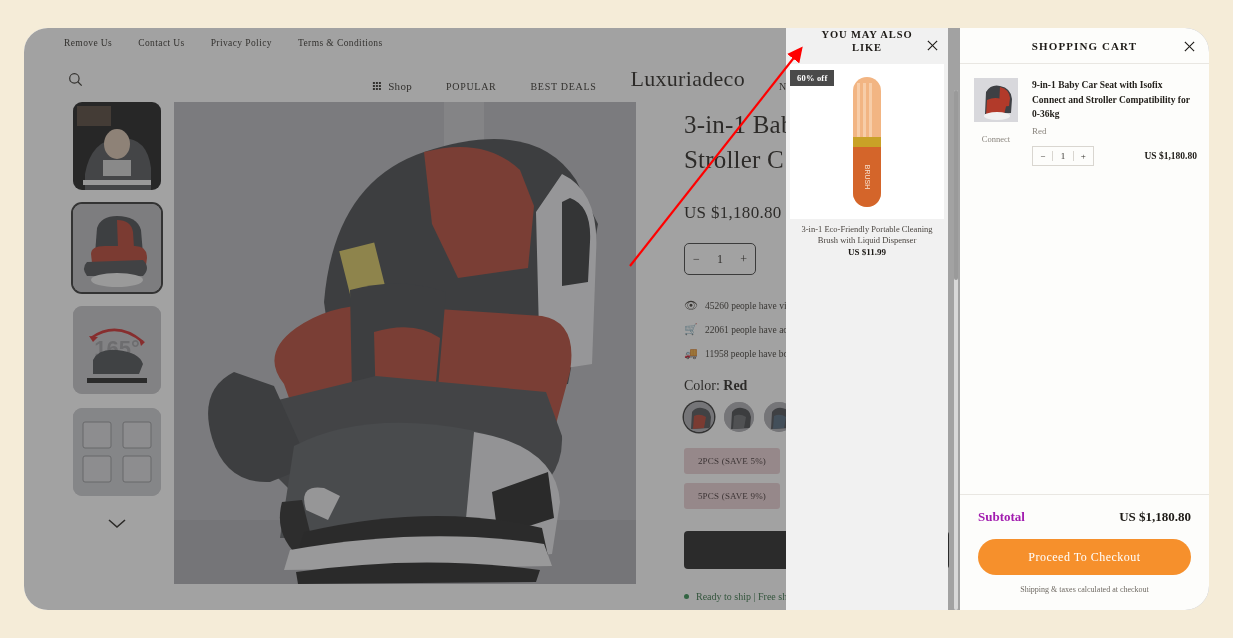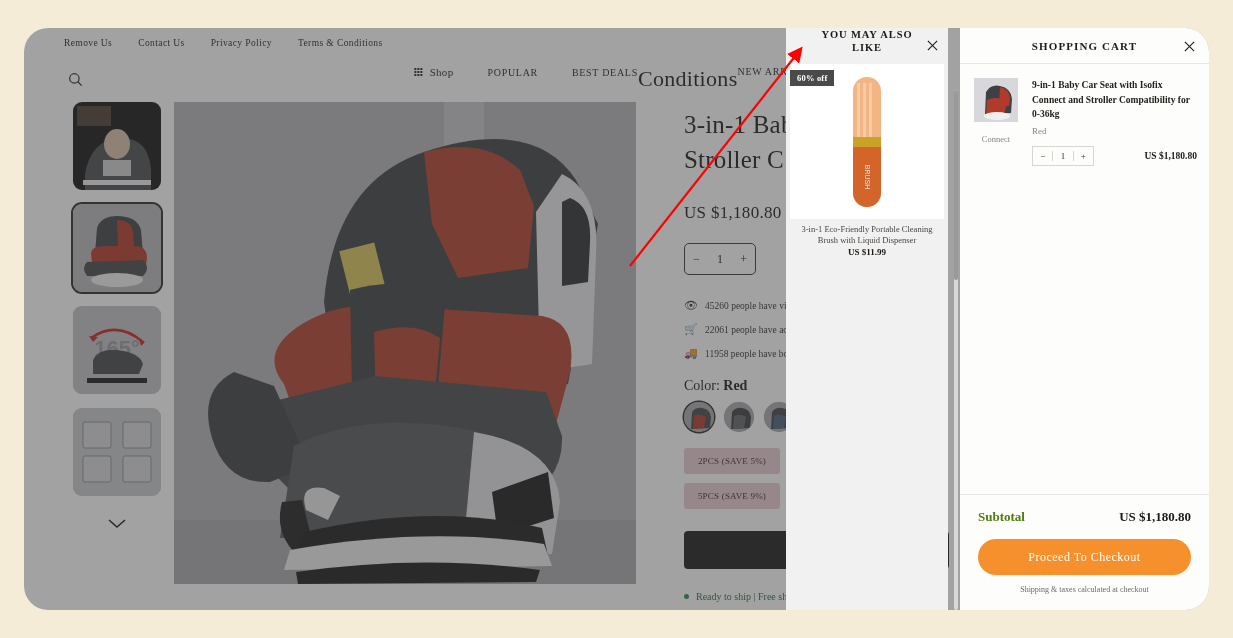--- a/index.html
+++ b/index.html
@@ -57,21 +57,21 @@
     display: flex; align-items: center;
     padding: 0 40px;
   }
   .search-btn {
     width: 22px; height: 22px;
     display: flex; align-items: center; justify-content: center;
   }
   .nav-center {
     position: absolute;
     left: 50%; transform: translateX(-50%);
-    display: flex; align-items: flex-start; 
+    display: flex; align-items: flex-end; gap: 34px;
     white-space: nowrap;
   }
   .nav-left-group { display:flex; align-items:center; gap:34px; }
   .shop-item { display: flex; align-items: center; gap: 7px; }
   .grid-icon {
     display: grid;
     grid-template-columns: repeat(3, 2px);
     grid-template-rows: repeat(3, 2px);
     gap: 1.4px;
   }
@@ -269,21 +269,21 @@
   }
   .cart-qty div { flex:1; text-align:center;}
   .cart-qty .mid { border-left: 1px solid #d9d6d0; border-right: 1px solid #d9d6d0; }
   .cart-line-price { font-size: 9.5px; color: #1d1a16; font-weight: 600; }
 
   .cart-foot {
     flex: 0 0 auto; padding: 14px 18px 16px;
     border-top: 1px solid #e9e7e2;
   }
   .subtotal-row { display: flex; align-items: center; justify-content: space-between; }
-  .subtotal-label { font-size: 13px; font-weight: 700; color: #4d7c0f; }
+  .subtotal-label { font-size: 13px; font-weight: 700; color: #a21caf; }
   .subtotal-value { font-size: 13px; font-weight: 700; color: #1d1a16; }
   .checkout-btn {
     margin-top: 14px; width: 100%; height: 36px;
     background: #f6902c; border-radius: 20px;
     display: flex; align-items: center; justify-content: center;
     color: #fff; font-size: 12px; letter-spacing: .5px; cursor: pointer;
   }
   .cart-note { margin-top: 10px; text-align: center; font-size: 8px; color: #6f6a63; }
 
   
@@ -327,21 +327,21 @@
                   <i></i>
                   <i></i>
                   <i></i>
                   <i></i>
                 </span>
               <span class="nav-link plain">Shop</span>
             </div>
             <span class="nav-link">POPULAR</span>
             <span class="nav-link">BEST DEALS</span>
           </div>
-          <span class="brand">Conditions</span>
+          <span class="brand">Luxuriadeco</span>
           <span class="nav-link">NEW ARRIVALS</span>
         </div>
       </div>
 
       <div class="gallery">
         <div class="thumb">
           <svg class="seat-art" viewBox="0 0 88 88" preserveAspectRatio="none">
             <rect width="88" height="88" fill="#151515"></rect>
             <rect x="4" y="4" width="34" height="20" fill="#4b3c30"></rect>
             <path d="M12 72 q6 -34 34 -36 q28 -2 32 30 l0 22 -66 0z" fill="#4b4e52"></path>

